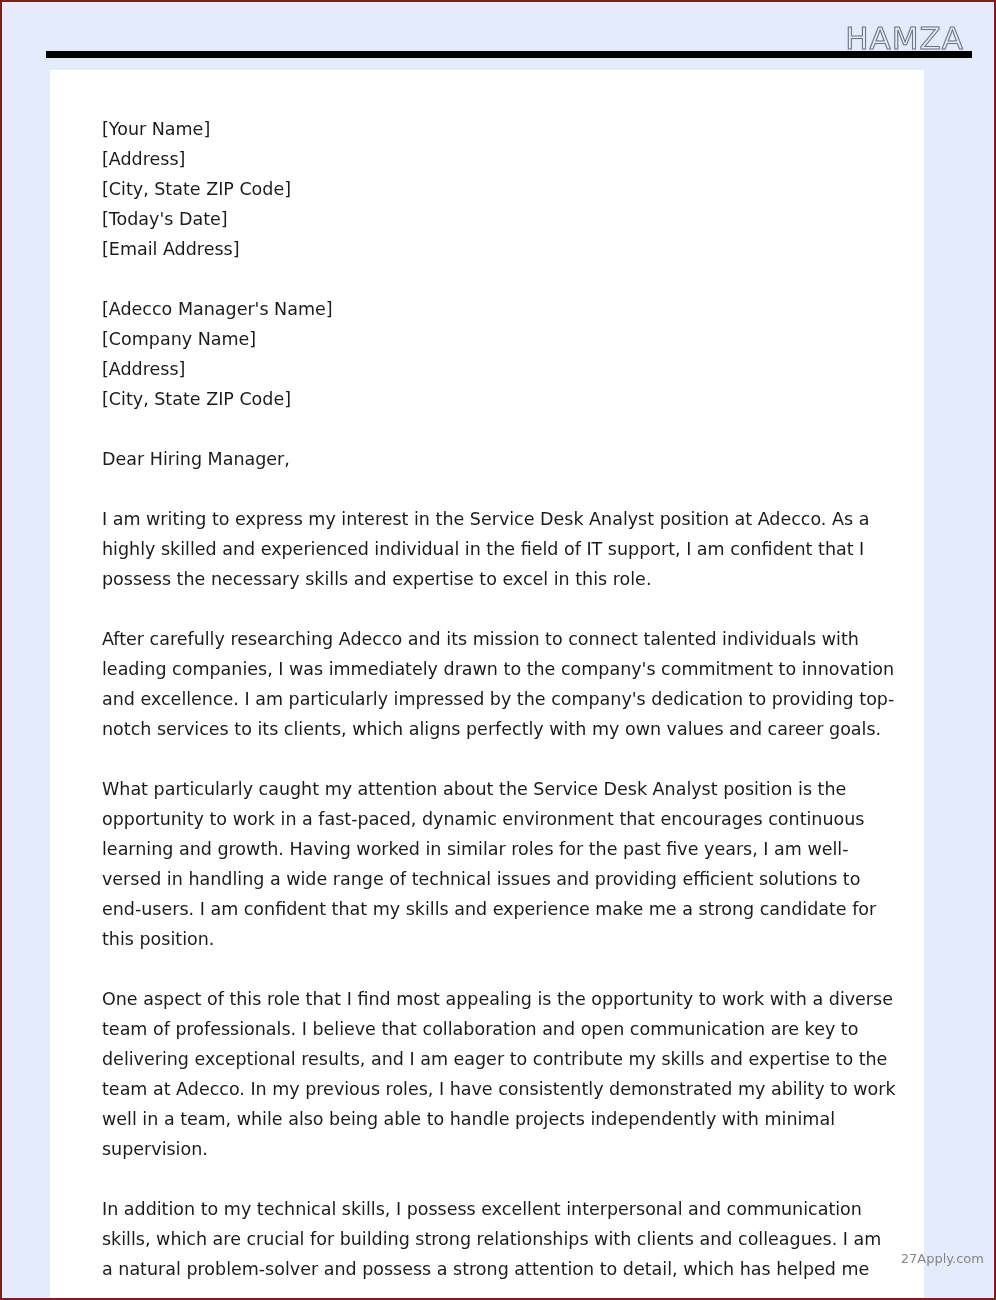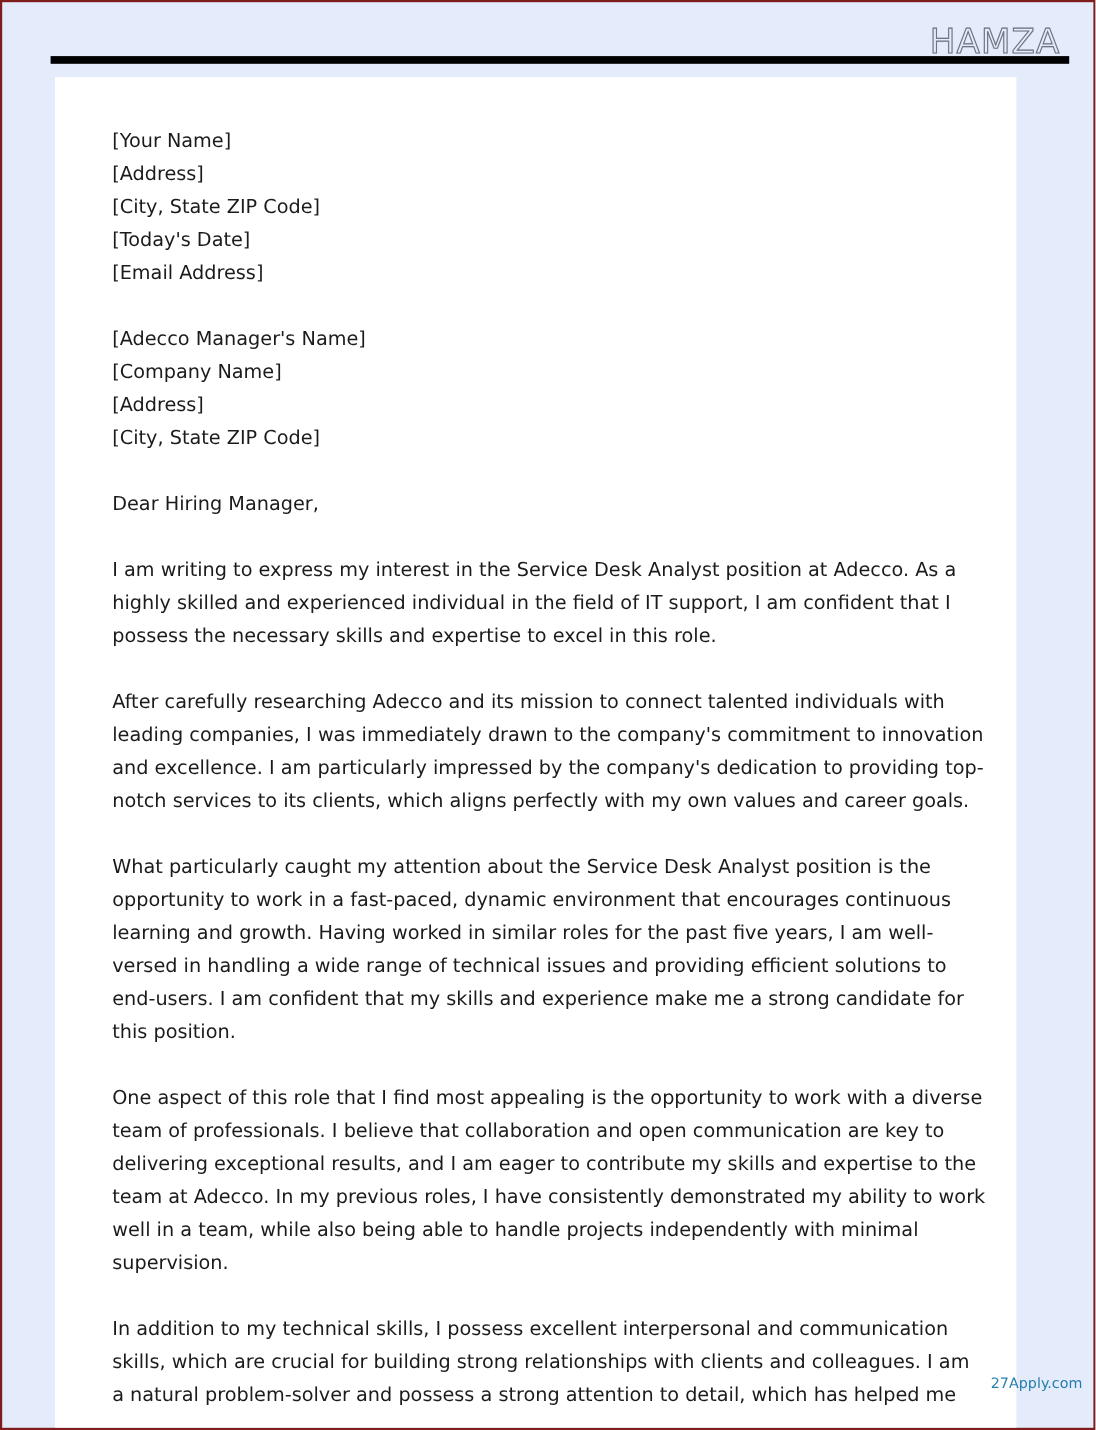--- a/index.html
+++ b/index.html
@@ -78,21 +78,21 @@
     margin: 0;
   }
   .spacer {
     height: 30px;
   }
   .watermark {
     position: absolute;
     right: 10px;
     bottom: 32px;
     font-size: 13px;
-    color: #0369a1;
+    color: #737373;
     font-family: "DejaVu Sans", sans-serif;
     opacity: .85;
   }
 </style>
 </head>
 <body>
 
 <div class="page">
 
   <div class="header-band">

